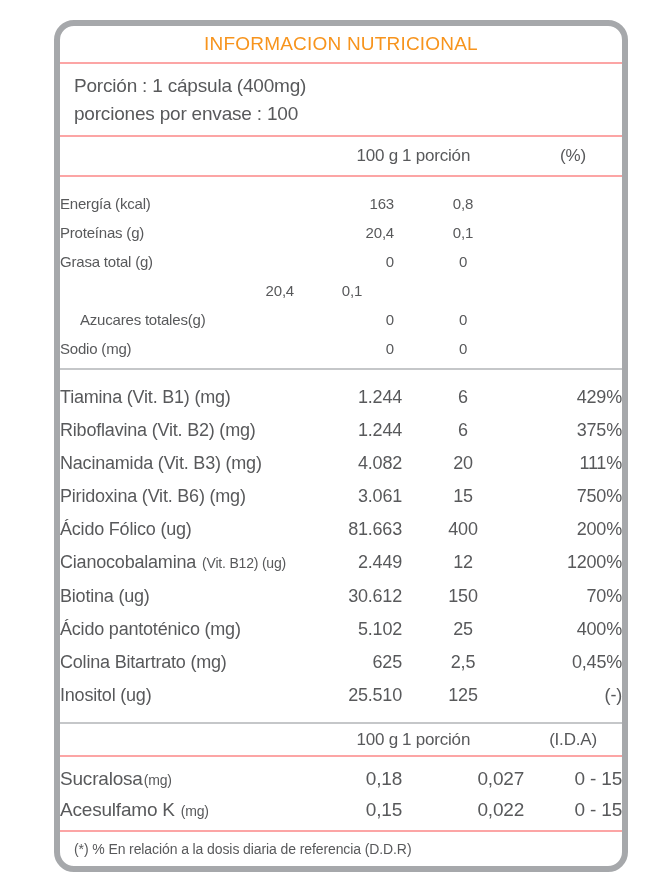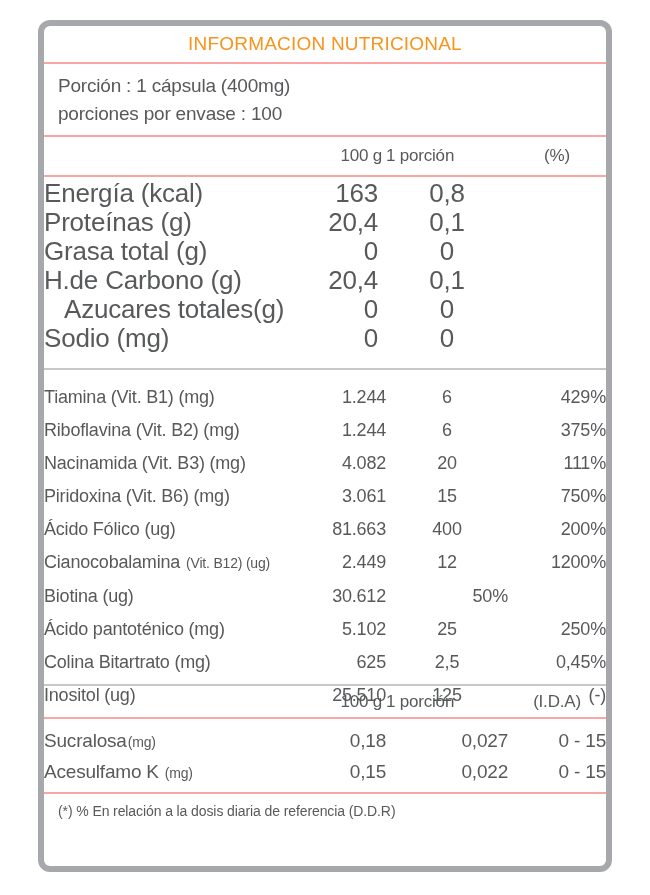--- a/index.html
+++ b/index.html
@@ -6,27 +6,27 @@
     margin: 0;
     padding: 0;
     background: #ffffff;
     width: 650px;
     height: 895px;
     font-family: "Liberation Sans", "DejaVu Sans", sans-serif;
     color: #58595B;
   }
   .panel {
     position: absolute;
-    left: 38px;
+    left: 54px;
     top: 20px;
     width: 574px;
     height: 852px;
     box-sizing: border-box;
     border: 6px solid #A6A8AB;
-    border-radius: 12px;
+    border-radius: 20px;
     background: #ffffff;
     overflow: hidden;
     letter-spacing: -0.2px;
   }
   .section { box-sizing: border-box; }
 
   .title-row {
     height: 36px;
     display: flex;
     align-items: center;
@@ -69,28 +69,28 @@
     height: 33px;
     align-items: center;
     font-size: 17px;
   }
   .header-row1 .cell.c1, .header-row2 .cell.c1 { text-align: right; padding-right: 4px; }
   .header-row1 .cell.c2, .header-row2 .cell.c2 { text-align: left; }
   .header-row1 .cell.c3, .header-row2 .cell.c3 { text-align: center; }
 
   .macros {
     height: 193px;
-    padding-top: 2px;
-    font-size: 26px;
+    padding-top: 12px;
+    font-size: 15px;
   }
   .macros .cell.c1 { padding-right: 8px; }
   .macros .cell.c2 { text-align: center; }
 
   .vitamins {
-    height: 316px;
+    height: 354px;
     padding-top: 11px;
     font-size: 18px;
   }
 
   .sweeteners {
     height: 75px;
     padding-top: 7px;
     font-size: 19px;
   }
   .sweeteners .cell.c2 { text-align: right; }
@@ -156,23 +156,20 @@
   <div class="row-grid">
     <div class="cell label">
       <span class="main">Grasa total (g)</span>
     </div>
     <div class="cell c1">0</div>
     <div class="cell c2">0</div>
     <div class="cell c3"></div>
   </div>
 
   <div class="row-grid">
-    <div class="cell label">
-      <span class="main">H.de Carbono (g)</span>
-    </div>
     <div class="cell c1">20,4</div>
     <div class="cell c2">0,1</div>
     <div class="cell c3"></div>
   </div>
 
   <div class="row-grid">
     <div class="cell label indent">
       <span class="main">Azucares totales(g)</span>
     </div>
     <div class="cell c1">0</div>
@@ -243,30 +240,31 @@
     <div class="cell c1">2.449</div>
     <div class="cell c2">12</div>
     <div class="cell c3">1200%</div>
   </div>
 
   <div class="row-grid">
     <div class="cell label">
       <span class="main">Biotina (ug)</span>
     </div>
     <div class="cell c1">30.612</div>
-    <div class="cell c3">50%</div>
+    <div class="cell c2">150</div>
+    <div class="cell c3">70%</div>
   </div>
 
   <div class="row-grid">
     <div class="cell label">
       <span class="main">Ácido pantoténico (mg)</span>
     </div>
     <div class="cell c1">5.102</div>
     <div class="cell c2">25</div>
-    <div class="cell c3">250%</div>
+    <div class="cell c3">400%</div>
   </div>
 
   <div class="row-grid">
     <div class="cell label">
       <span class="main">Colina Bitartrato (mg)</span>
     </div>
     <div class="cell c1">625</div>
     <div class="cell c2">2,5</div>
     <div class="cell c3">0,45%</div>
   </div>

